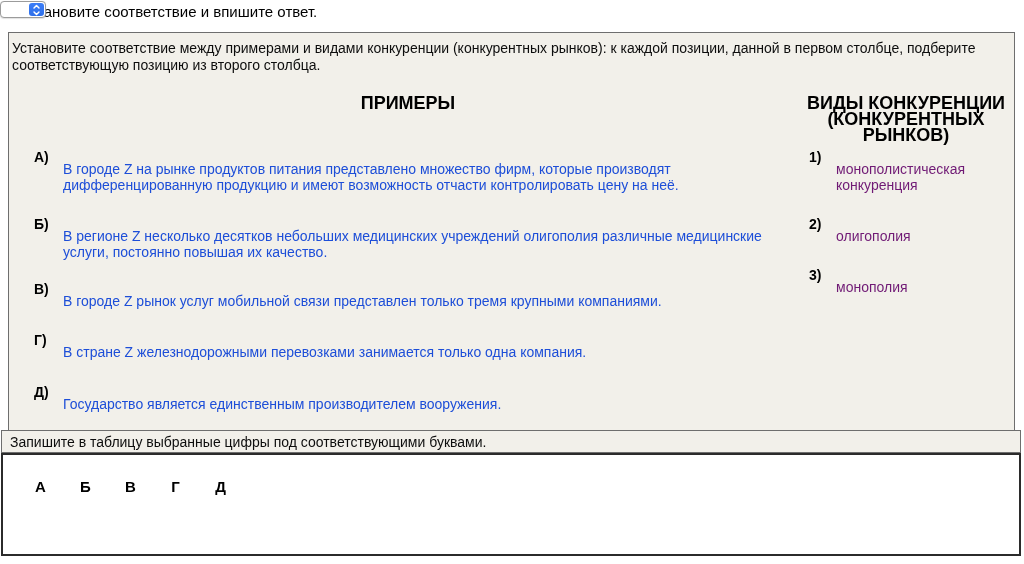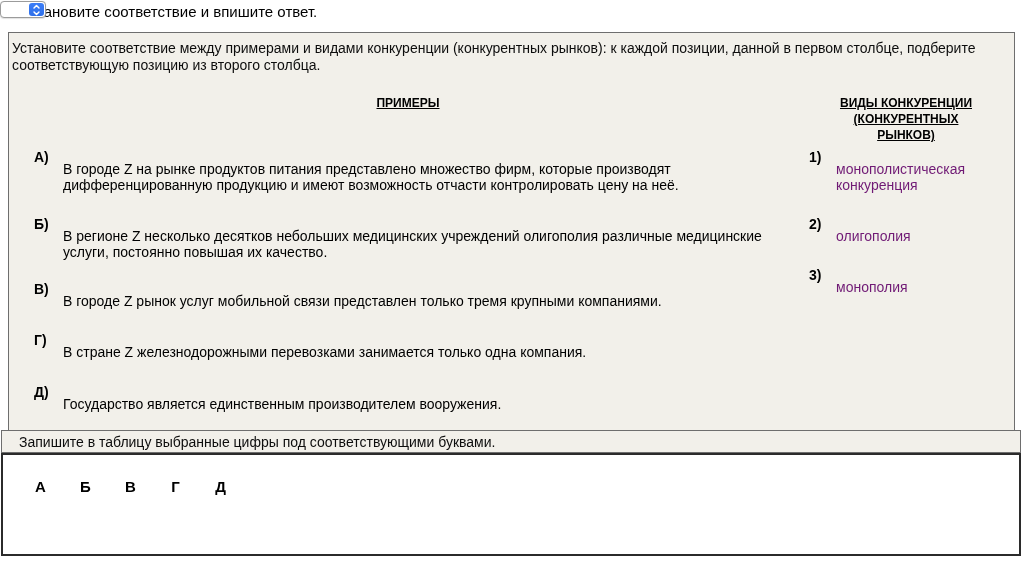--- a/index.html
+++ b/index.html
@@ -66,44 +66,43 @@
     top: 7px;
     width: 999px;
     font-size: 14px;
     line-height: 17px;
     color: #0d0d0d;
   }
   .col-header {
     position: absolute;
     top: 62px;
     font-weight: 700;
-    font-size: 12px;
-    line-height: 16px;
-    text-decoration: underline;
+    font-size: 18px;
+    line-height: 16px;
     text-align: center;
     color: #000;
   }
   .col-header.left  { left: 0; width: 798px; }
   .col-header.right { left: 797px; width: 200px; white-space: pre-line; }
 
   .ex, .ty { position: absolute; font-size: 14px; }
   .ex { left: 25px; width: 750px; }
   .ty { left: 800px; width: 205px; }
   .item-label {
     position: absolute;
     left: 0; top: 0;
     font-weight: 700;
     color: #000;
   }
   .ex .item-text {
     margin-left: 29px;
     padding-top: 12px;
     width: 716px;
     line-height: 16px;
-    color: #000000;
+    color: #1d4ed8;
   }
   .ty .item-text {
     margin-left: 27px;
     padding-top: 12px;
     width: 172px;
     line-height: 16px;
     color: #701a75;
   }
 
   
@@ -111,21 +110,21 @@
     position: absolute;
     left: 1px;
     top: 430px;
     width: 1020px;
     height: 23px;
     background: var(--panel_bg, #f2f0ea);
     border: 1px solid var(--panel_border, #6e6e6e);
   }
   .footer-strip span {
     position: absolute;
-    left: 17px;
+    left: 8px;
     top: 3px;
     font-size: 14px;
     line-height: 16px;
     color: #0d0d0d;
     white-space: nowrap;
   }
 
   
   .answer-box {
     position: absolute;

